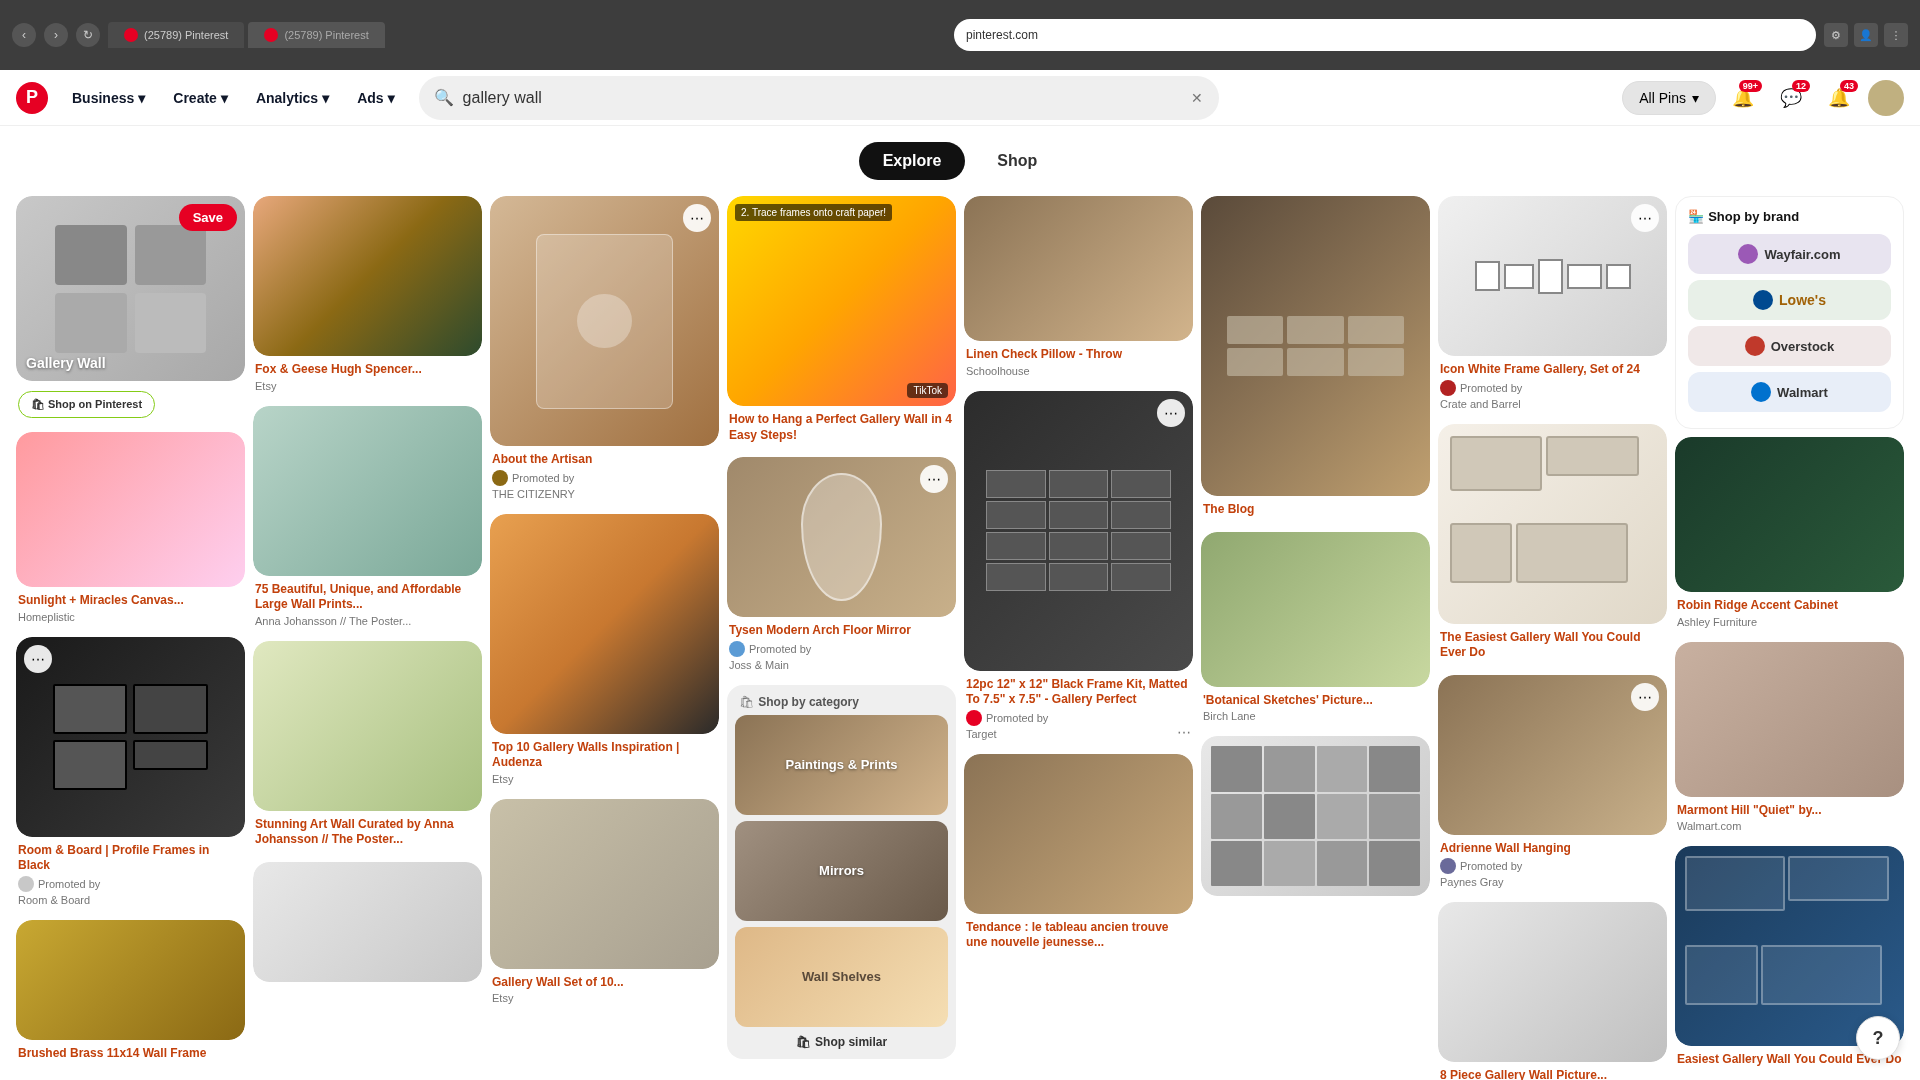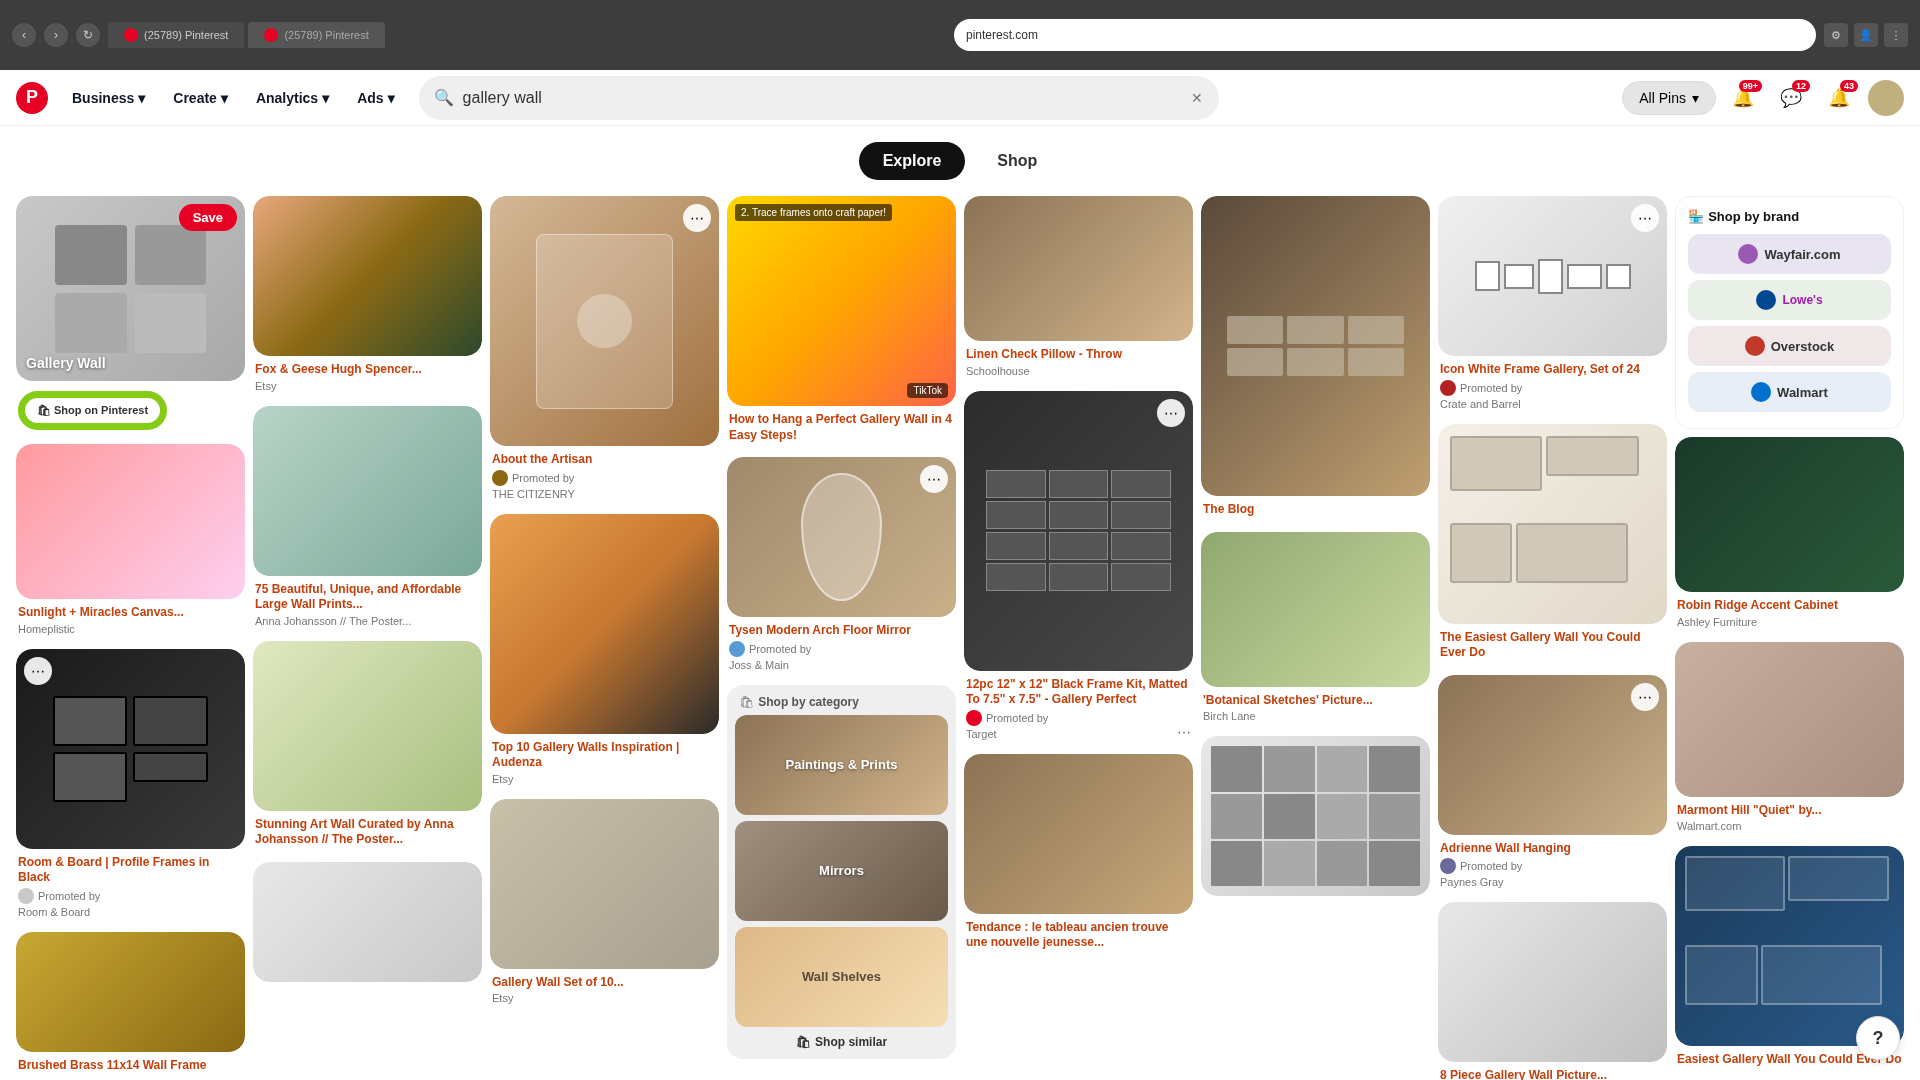--- a/index.html
+++ b/index.html
@@ -28,21 +28,21 @@
     .avatar { width: 36px; height: 36px; border-radius: 50%; background: #ddd; overflow: hidden; }
 
     
     .tabs-bar { display: flex; justify-content: center; gap: 8px; padding: 16px 0 8px; background: #fff; }
     .tab-btn { padding: 10px 24px; border-radius: 24px; border: none; font-size: 16px; font-weight: 600; cursor: pointer; }
     .tab-btn.active { background: #111; color: #fff; }
     .tab-btn.inactive { background: transparent; color: #333; }
 
     
     .main-content { padding: 8px 16px; }
-    .shop-btn { background: #fff; border: 7px solid #84cc16; border-radius: 20px; padding: 6px 12px; font-size: 11px; font-weight: 600; color: #333; cursor: pointer; margin-top: 4px; display: inline-block; }
+    .shop-btn { background: #fff; border: 1px solid #84cc16; border-radius: 20px; padding: 6px 12px; font-size: 11px; font-weight: 600; color: #333; cursor: pointer; margin-top: 4px; display: inline-block; }
 
     
     .more-btn { position: absolute; top: 8px; right: 8px; width: 28px; height: 28px; border-radius: 50%; background: rgba(255,255,255,0.9); border: none; font-size: 14px; cursor: pointer; display: flex; align-items: center; justify-content: center; }
 
     
     .save-btn { position: absolute; top: 8px; right: 8px; background: #e60023; color: #fff; border: none; border-radius: 20px; padding: 6px 14px; font-size: 13px; font-weight: 700; cursor: pointer; }
 
     .col { display: flex; flex-direction: column; gap: 8px; }
     .grid-8col { display: grid; grid-template-columns: repeat(8, 1fr); gap: 8px; align-items: start; }
 
@@ -539,21 +539,21 @@
 
       <div style="background:#fff;border-radius:16px;padding:12px;border:1px solid #efefef;">
         <div style="font-size:13px;font-weight:700;margin-bottom:10px;display:flex;align-items:center;gap:4px;color:#111;">
           <span>🏪</span>
           <span>Shop by brand</span>
         </div>
         <div style="display:flex;align-items:center;justify-content:center;padding:10px;background:#e8e4f0;border-radius:12px;margin-bottom:6px;font-size:13px;font-weight:700;color:#333;cursor:pointer;">
           <div style="width:20px;height:20px;border-radius:50%;background:#9B59B6;margin-right:6px;"></div>
           <span>Wayfair.com</span>
         </div>
-        <div style="display:flex;align-items:center;justify-content:center;padding:10px;background:#e8f0e8;border-radius:12px;margin-bottom:6px;font-size:12px;font-weight:700;color:#a21caf;cursor:pointer;">
+        <div style="display:flex;align-items:center;justify-content:center;padding:10px;background:#e8f0e8;border-radius:12px;margin-bottom:6px;font-size:14px;font-weight:700;color:#a16207;cursor:pointer;">
           <div style="width:20px;height:20px;border-radius:50%;background:#004990;margin-right:6px;"></div>
           <span>Lowe's</span>
         </div>
         <div style="display:flex;align-items:center;justify-content:center;padding:10px;background:#f0e8e8;border-radius:12px;margin-bottom:6px;font-size:13px;font-weight:700;color:#333;cursor:pointer;">
           <div style="width:20px;height:20px;border-radius:50%;background:#c0392b;margin-right:6px;"></div>
           <span>Overstock</span>
         </div>
         <div style="display:flex;align-items:center;justify-content:center;padding:10px;background:#e8eef8;border-radius:12px;margin-bottom:4px;font-size:13px;font-weight:700;color:#333;cursor:pointer;">
           <div style="width:20px;height:20px;border-radius:50%;background:#0071ce;margin-right:6px;"></div>
           <span>Walmart</span>

